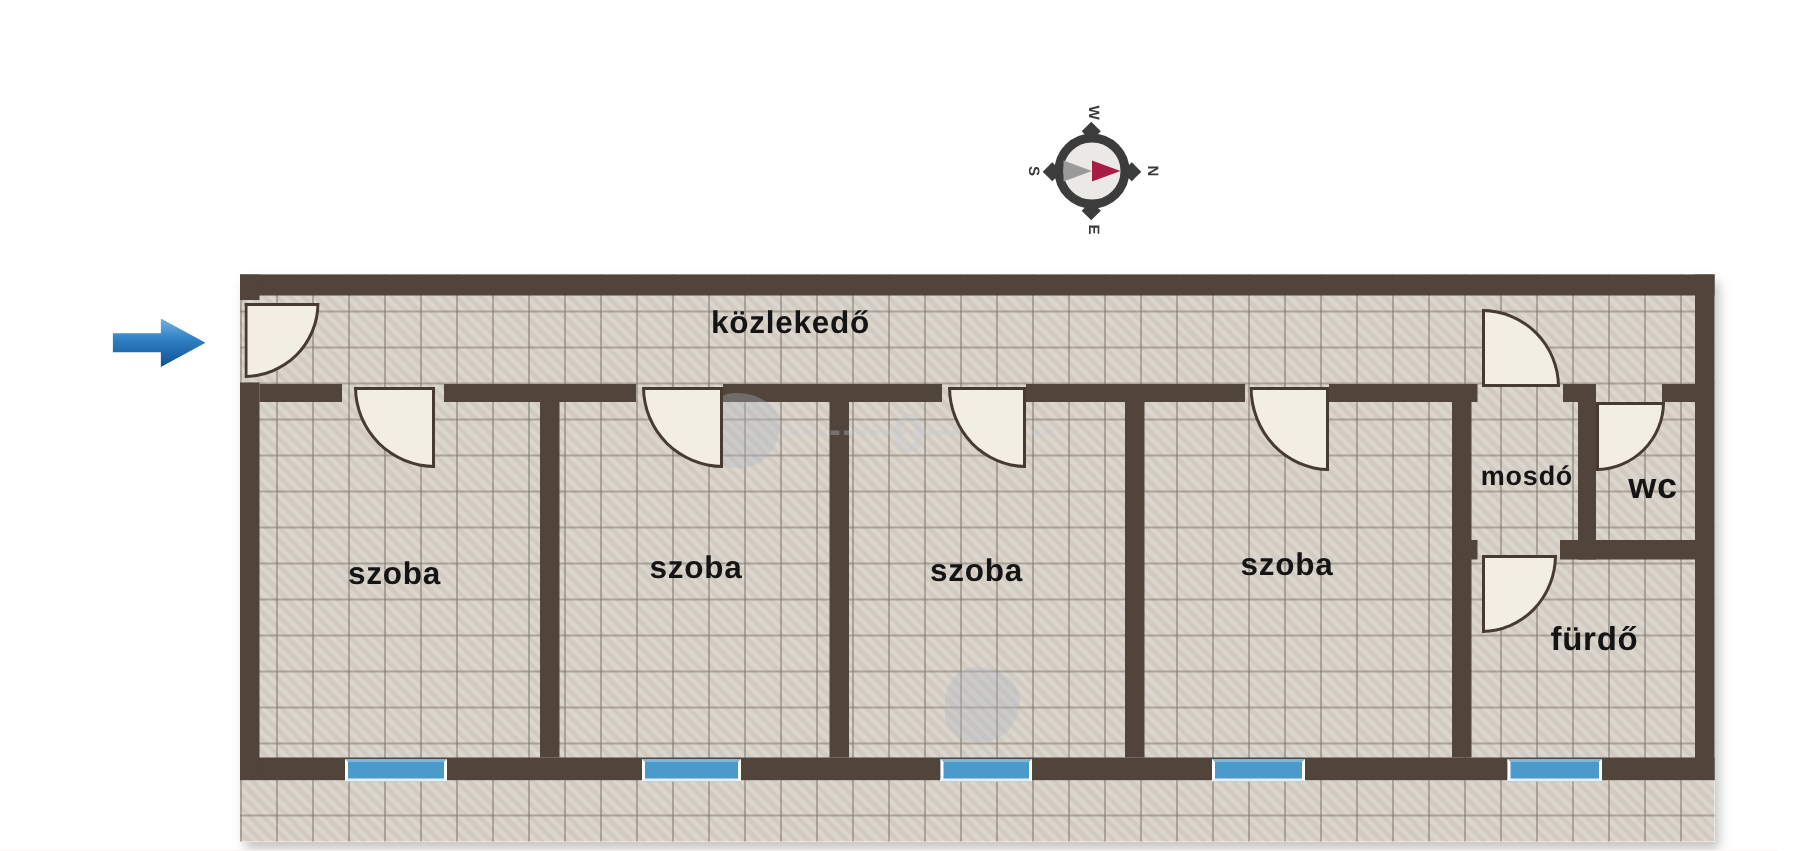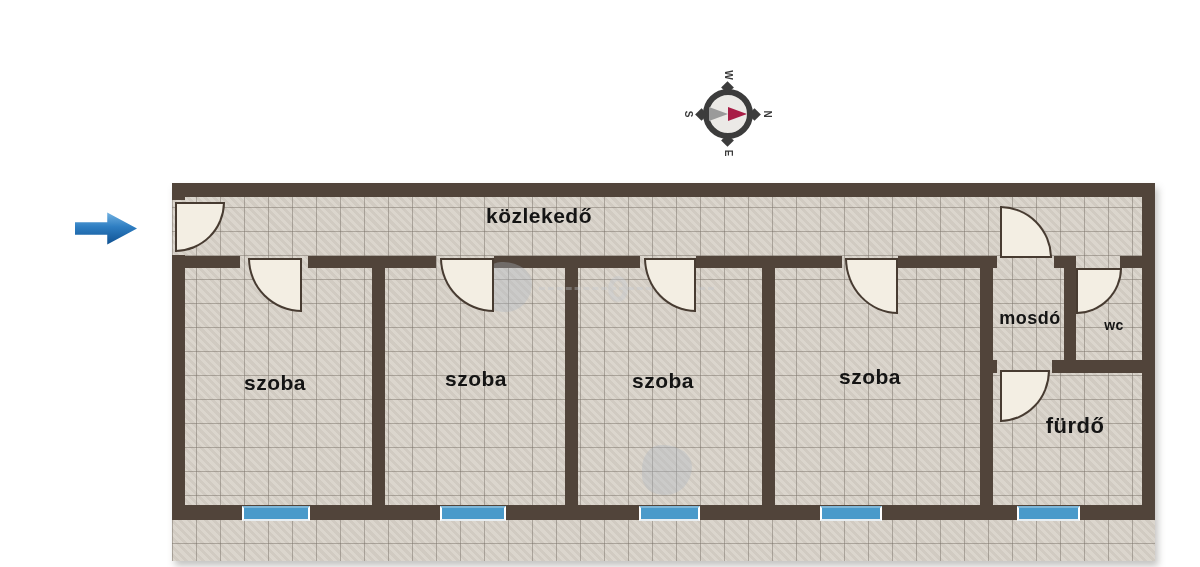--- a/index.html
+++ b/index.html
@@ -1,21 +1,21 @@
 <!DOCTYPE html>
 <html><head>
 <meta charset="utf-8">
 <style>
   html,body{margin:0;padding:0;background:#ffffff;}
   .canvas{position:relative;width:1200px;height:567px;background:#ffffff;overflow:hidden;
           font-family:"Liberation Sans", sans-serif;}
 
   
   .plan{position:absolute;left:160px;top:183px;width:983px;height:378px;
-        box-shadow:3px 5px 7px rgba(90,85,80,.35);margin-left:12px;}
+        box-shadow:3px 5px 7px rgba(90,85,80,.35);}
   .floor{position:absolute;inset:0;background-color:#d8d2c9;
          background-image:
            linear-gradient(rgba(122,114,105,.50) 1.5px, transparent 1.5px),
            linear-gradient(90deg, rgba(122,114,105,.50) 1.5px, transparent 1.5px),
            repeating-linear-gradient(45deg, rgba(255,255,255,.08) 0 3px, rgba(96,88,80,.06) 3px 6px);
          background-size:24px 24px,24px 24px,auto;}
   .wall{position:absolute;background:#51443a;}
 
   
   .door{position:absolute;background:#f3eee3;border:2px solid #473b31;box-sizing:border-box;z-index:4;}
@@ -133,17 +133,17 @@
     <div class="window" style="left:467px;top:323px;width:61px"></div>
     <div class="window" style="left:648px;top:323px;width:62px"></div>
     <div class="window" style="left:845px;top:323px;width:63px"></div>
 
     <div class="room-label" style="left:367px;top:33px;font-size:21px">közlekedő</div>
     <div class="room-label" style="left:103px;top:200px;font-size:21px">szoba</div>
     <div class="room-label" style="left:304px;top:196px;font-size:21px">szoba</div>
     <div class="room-label" style="left:491px;top:198px;font-size:21px">szoba</div>
     <div class="room-label" style="left:698px;top:194px;font-size:21px">szoba</div>
     <div class="room-label" style="left:858px;top:135px;font-size:18px">mosdó</div>
-    <div class="room-label" style="left:942px;top:142px;font-size:14px">wc</div>
+    <div class="room-label" style="left:942px;top:142px;font-size:24px">wc</div>
     <div class="room-label" style="left:903px;top:243px;font-size:22px">fürdő</div>
   </div>
 
 </div>
 
 </body></html>

